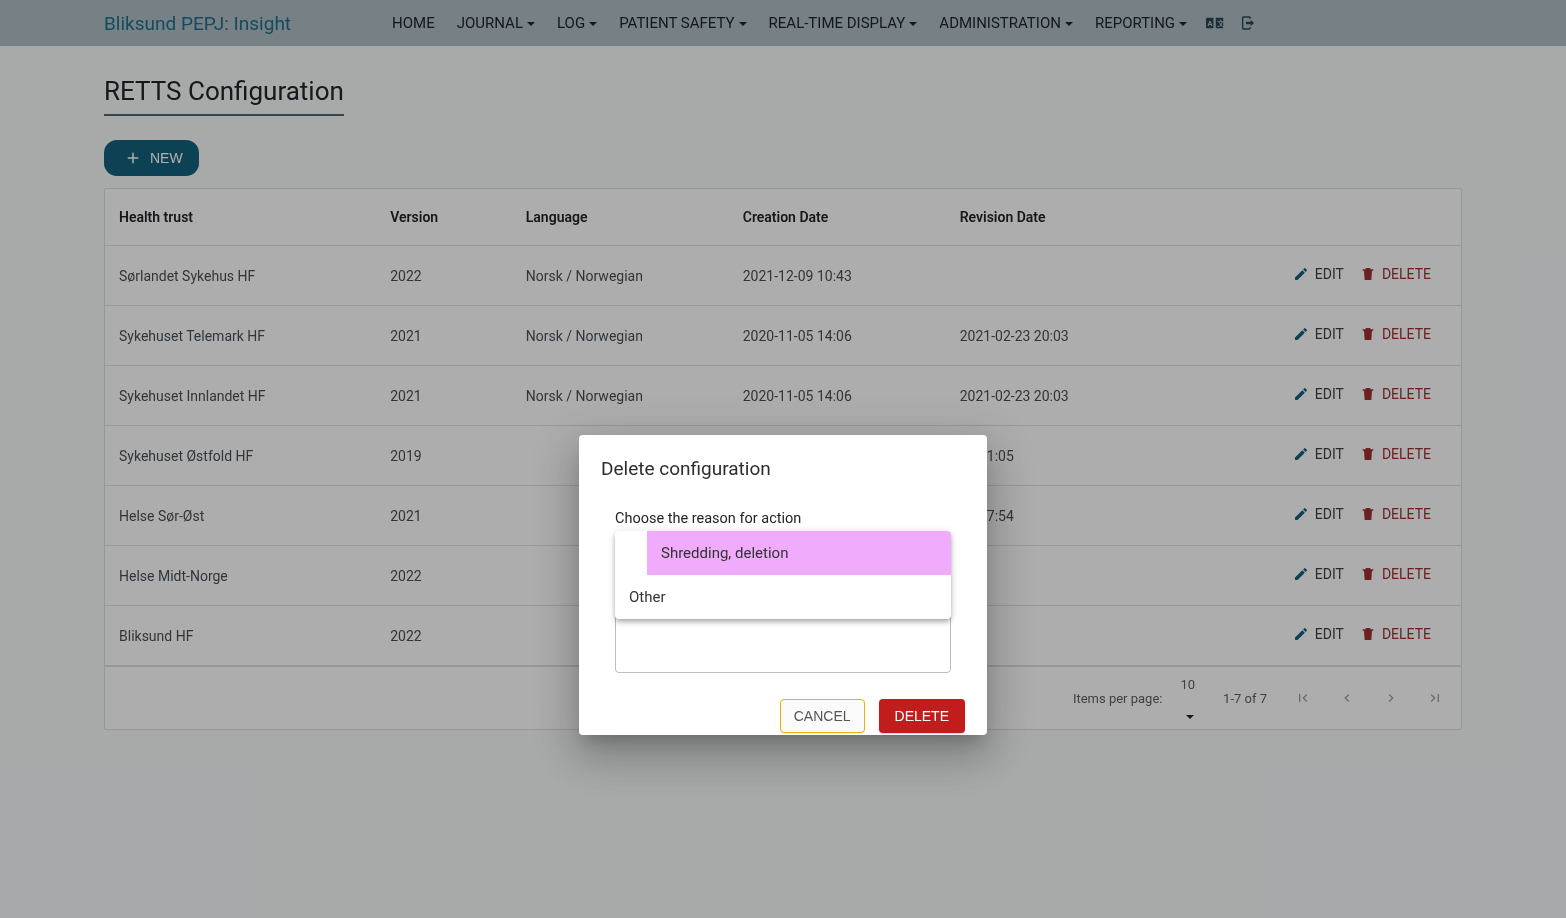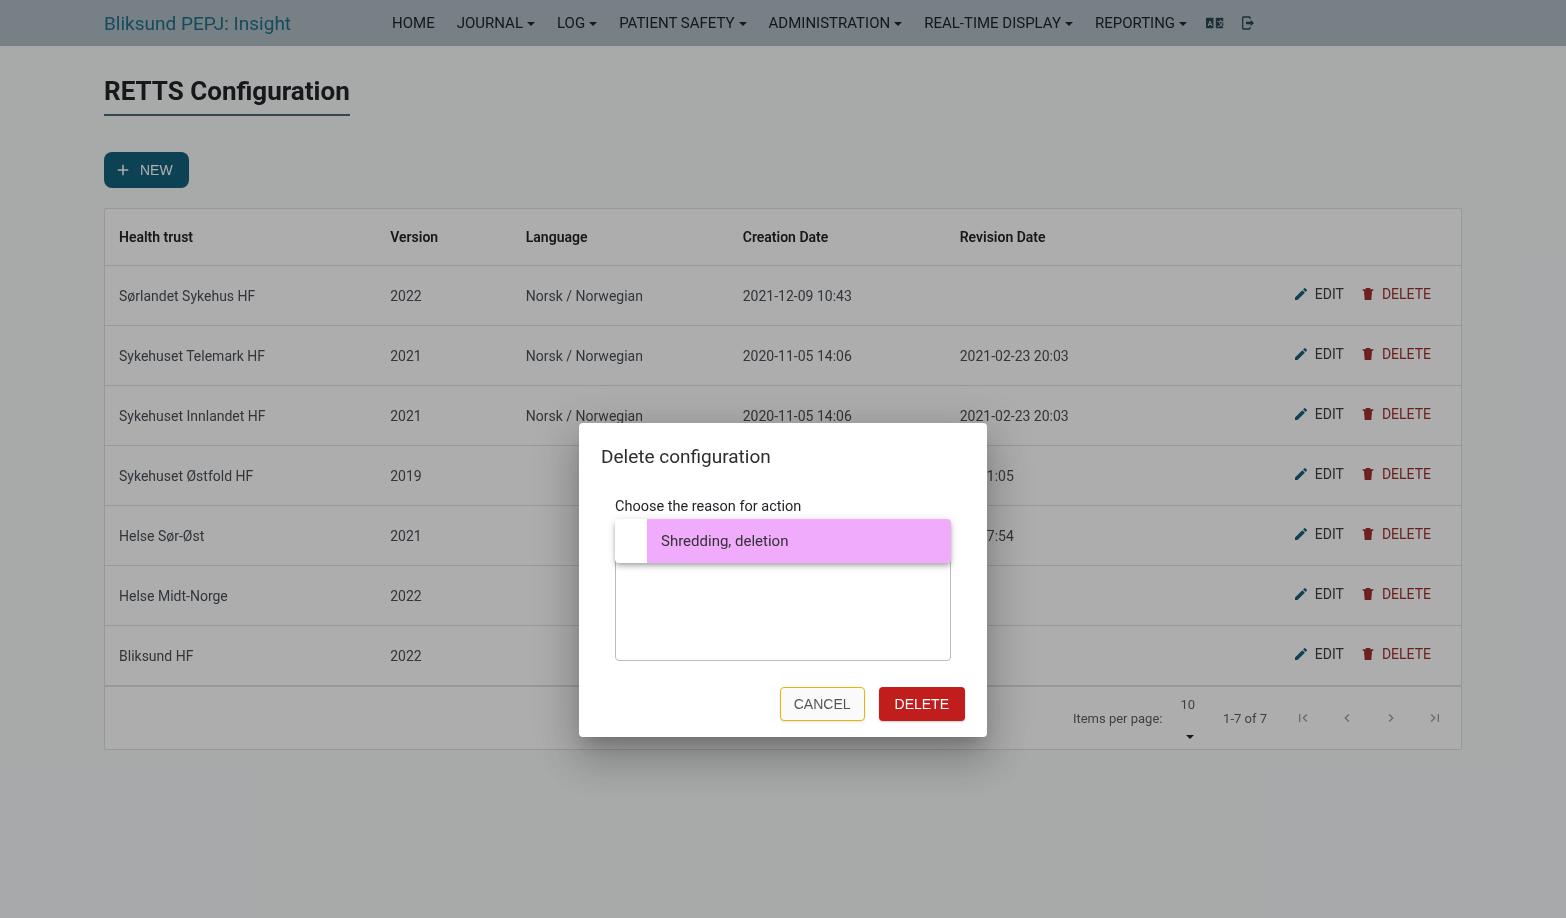--- a/index.html
+++ b/index.html
@@ -55,49 +55,48 @@
     }
     .nav-icons { display: flex; gap: 16px; margin-left: 8px; }
     .nav-icon { color: #2b4650; cursor: pointer; display: flex; align-items: center; }
 
     
     .container {
       padding: 30px 104px;
     }
     .page-title {
       font-size: 26px;
-      font-weight: 700;
+      font-weight: 400;
       color: #212529;
       border-bottom: 2px solid #4a6a77;
       display: inline-block;
       padding-bottom: 8px;
-      margin-bottom: 36px;
+      margin-bottom: 24px;
     }
     .btn-new {
       background: #14627c;
       color: #fff;
       border: none;
-      border-radius: 8px;
-      padding: 9px 16px 9px 10px;
+      border-radius: 13px;
+      padding: 9px 16px 9px 20px;
       font-size: 14px;
       font-weight: 500;
       display: inline-flex;
       align-items: center;
       gap: 8px;
       cursor: pointer;
       margin-bottom: 12px;
     }
     .btn-new svg { width: 18px; height: 18px; fill: #fff; }
 
     
     .table-wrap {
       background: #fff;
       border: 1px solid #e0e0e0;
       border-radius: 2px;
-      margin-top: 8px;
     }
     table { width: 100%; border-collapse: collapse; }
     th, td {
       text-align: left;
       padding: 20px 14px;
       font-size: 14px;
       color: #212529;
       border-bottom: 1px solid #e0e0e0;
     }
     th { font-weight: 600; }
@@ -141,30 +140,30 @@
       flex-direction: column;
     }
     .page-nav { display: flex; gap: 28px; align-items: center; }
     .page-btn { color: #9e9e9e; cursor: pointer; display:flex; align-items:center; }
     .page-btn svg { width: 16px; height: 16px; fill: #9e9e9e; }
 
     
     .modal {
       position: absolute;
       left: 50%;
-      top: 423px;
+      top: 435px;
       transform: translateX(-50%);
       background: #fff;
       width: 408px;
       border-radius: 4px;
       box-shadow: 0 11px 15px -7px rgba(0,0,0,.2),
                   0 24px 38px 3px rgba(0,0,0,.14),
                   0 9px 46px 8px rgba(0,0,0,.12);
       z-index: 100;
-      padding: 22px 22px 16px 22px;
+      padding: 22px 22px 2px 22px;
     }
     .modal-title {
       font-size: 19px;
       font-weight: 400;
       color: #2e2e2e;
       margin-bottom: 30px;
     }
     .modal-section-label {
       font-size: 14.5px;
       color: #212529;
@@ -240,25 +239,25 @@
       </div>
     <div class="nav-item">
         <span>LOG</span>
         <span class="caret"></span>
       </div>
     <div class="nav-item">
         <span>PATIENT SAFETY</span>
         <span class="caret"></span>
       </div>
     <div class="nav-item">
+        <span>REAL-TIME DISPLAY</span>
+        <span class="caret"></span>
+      </div>
+    <div class="nav-item">
         <span>ADMINISTRATION</span>
-        <span class="caret"></span>
-      </div>
-    <div class="nav-item">
-        <span>REAL-TIME DISPLAY</span>
         <span class="caret"></span>
       </div>
     <div class="nav-item">
         <span>REPORTING</span>
         <span class="caret"></span>
       </div>
     <div class="nav-icons">
       <span class="nav-icon">
         <svg width="18" height="16" viewBox="0 0 24 20" fill="#2b4650">
             <rect x="0" y="3" width="10" height="14" rx="1"></rect>
@@ -465,19 +464,20 @@
 
 <div class="modal-overlay"></div>
 
 <div class="modal">
   <div class="modal-title">Delete configuration</div>
   <div class="modal-section-label">Choose the reason for action</div>
   <div class="modal-select-area">
     <div class="reason-box"></div>
     <div class="dropdown-menu">
       <div class="dropdown-item selected">Shredding, deletion</div>
+      <div class="dropdown-item">Other</div>
     </div>
   </div>
   <div class="modal-actions">
     <button class="btn-cancel">CANCEL</button>
     <button class="btn-delete">DELETE</button>
   </div>
 </div>
 
 </body></html>

